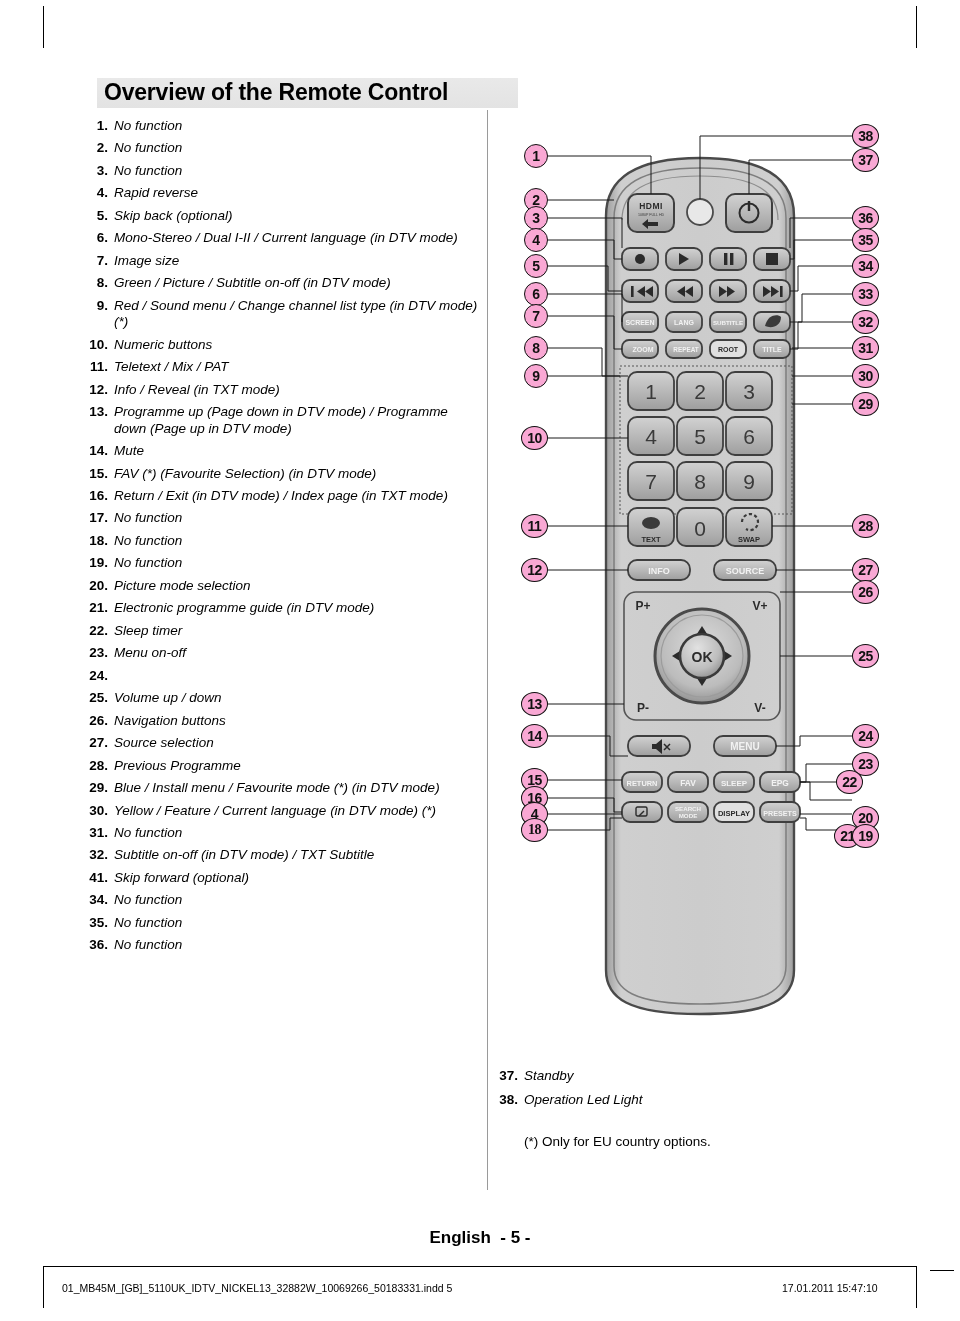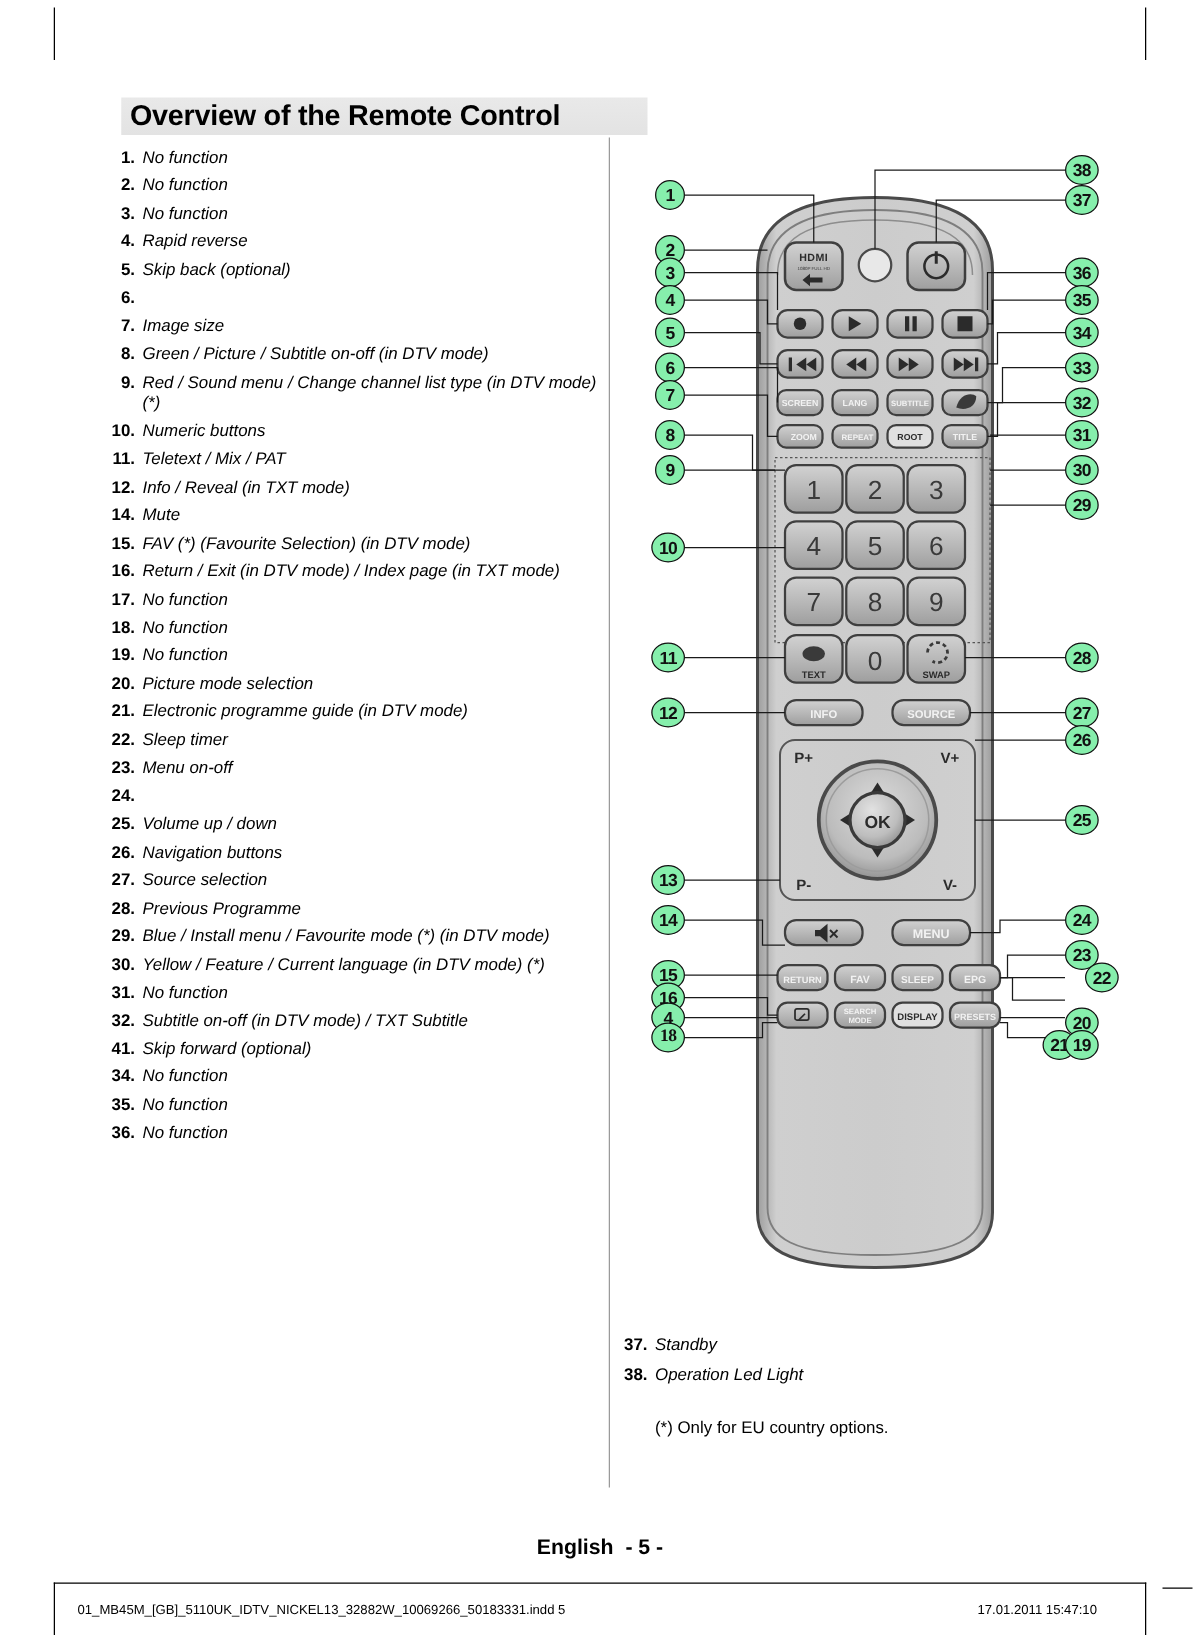--- a/index.html
+++ b/index.html
@@ -62,21 +62,21 @@
   .foot-right{ position:absolute; left:782px; top:1282px; font-size:10.5px; white-space:nowrap; }
 
   
   .remote-wrap{ position:absolute; left:510px; top:108px; width:380px; height:1000px; }
 
   svg.remote{ position:absolute; left:0; top:0; }
 
   
   .bub{
     position:absolute; width:24px; height:24px; border-radius:50%;
-    border:1.6px solid #111; background:#86efac;
+    border:1.6px solid #111; background:#f9a8d4;
     font-size:14px; font-weight:bold; color:#111;
     display:flex; align-items:center; justify-content:center;
     box-sizing:border-box; letter-spacing:-0.5px;
   }
   .bub.w2{ width:27px; }
 </style>
 </head>
 <body>
 
 <div class="page">
@@ -109,20 +109,21 @@
       <div class="li">
         <div class="num">4.</div>
         <div class="txt">Rapid reverse</div>
       </div>
       <div class="li">
         <div class="num">5.</div>
         <div class="txt">Skip back (optional)</div>
       </div>
       <div class="li">
         <div class="num">6.</div>
+        <div class="txt">Mono-Stereo / Dual I-II / Current language (in DTV mode)</div>
       </div>
       <div class="li">
         <div class="num">7.</div>
         <div class="txt">Image size</div>
       </div>
       <div class="li">
         <div class="num">8.</div>
         <div class="txt">Green / Picture / Subtitle on-off (in DTV mode)</div>
       </div>
       <div class="li">
@@ -133,20 +134,24 @@
         <div class="num">10.</div>
         <div class="txt">Numeric buttons</div>
       </div>
       <div class="li">
         <div class="num">11.</div>
         <div class="txt">Teletext / Mix / PAT</div>
       </div>
       <div class="li">
         <div class="num">12.</div>
         <div class="txt">Info / Reveal (in TXT mode)</div>
+      </div>
+      <div class="li">
+        <div class="num">13.</div>
+        <div class="txt">Programme up (Page down in DTV mode) / Programme down (Page up in DTV mode)</div>
       </div>
       <div class="li">
         <div class="num">14.</div>
         <div class="txt">Mute</div>
       </div>
       <div class="li">
         <div class="num">15.</div>
         <div class="txt">FAV (*) (Favourite Selection) (in DTV mode)</div>
       </div>
       <div class="li">
@@ -526,19 +531,19 @@
     <div class="bub w2" style="left:342px; top:202px;">32</div>
     <div class="bub w2" style="left:342px; top:228px;">31</div>
     <div class="bub w2" style="left:342px; top:256px;">30</div>
     <div class="bub w2" style="left:342px; top:284px;">29</div>
     <div class="bub w2" style="left:342px; top:406px;">28</div>
     <div class="bub w2" style="left:342px; top:450px;">27</div>
     <div class="bub w2" style="left:342px; top:472px;">26</div>
     <div class="bub w2" style="left:342px; top:536px;">25</div>
     <div class="bub w2" style="left:342px; top:616px;">24</div>
     <div class="bub w2" style="left:342px; top:644px;">23</div>
-    <div class="bub w2" style="left:358px; top:662px;">22</div>
+    <div class="bub w2" style="left:326px; top:662px;">22</div>
     <div class="bub w2" style="left:324px; top:680px;margin-top:36px;">21</div>
     <div class="bub w2" style="left:342px; top:698px;">20</div>
     <div class="bub w2" style="left:342px; top:716px;">19</div>
   </div>
 
 </div>
 
 </body></html>

